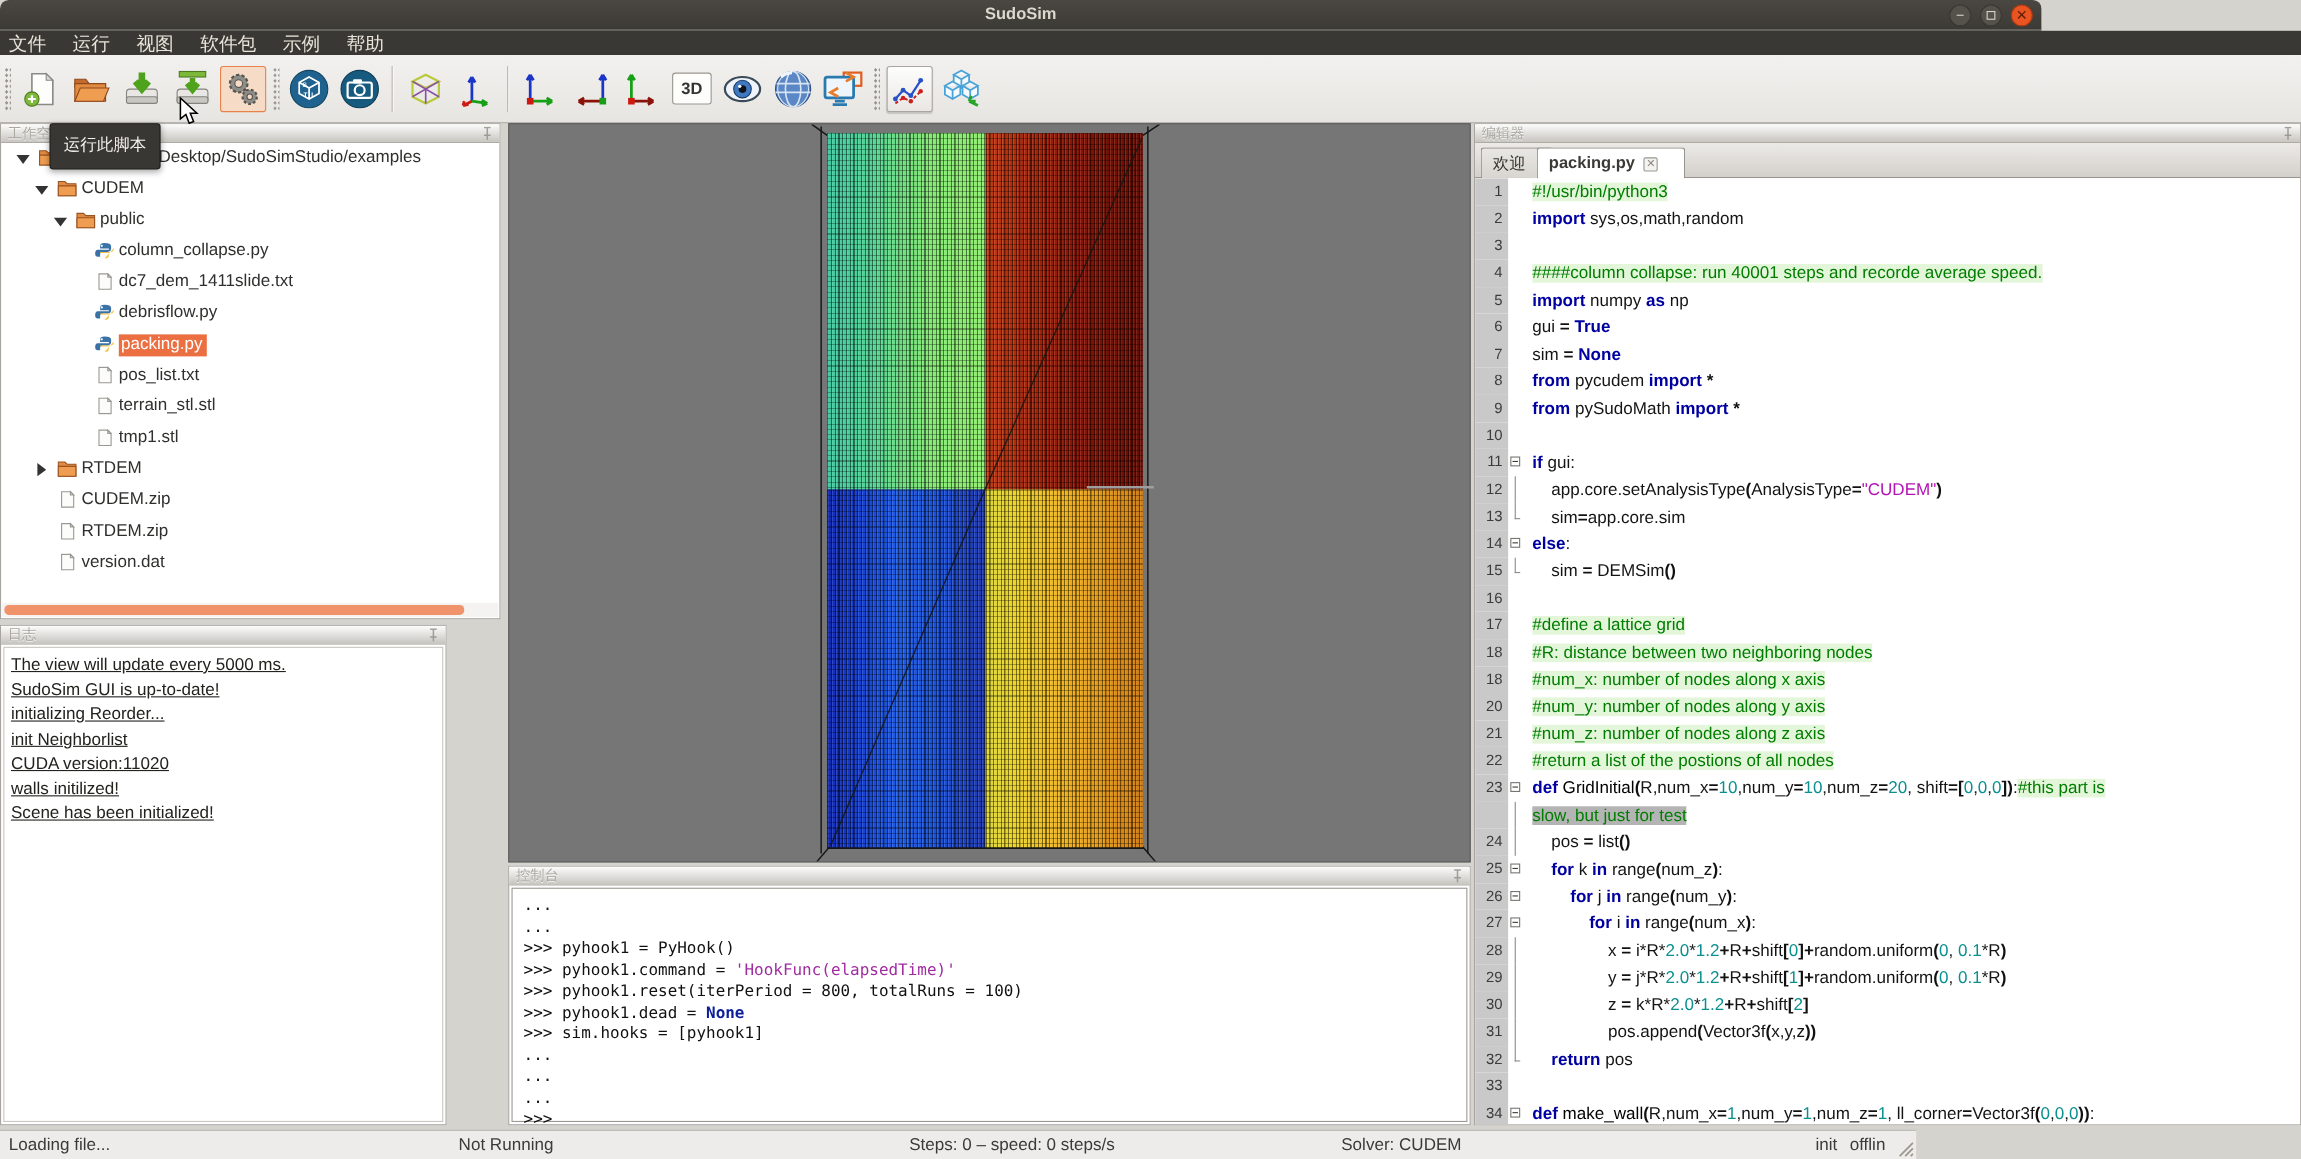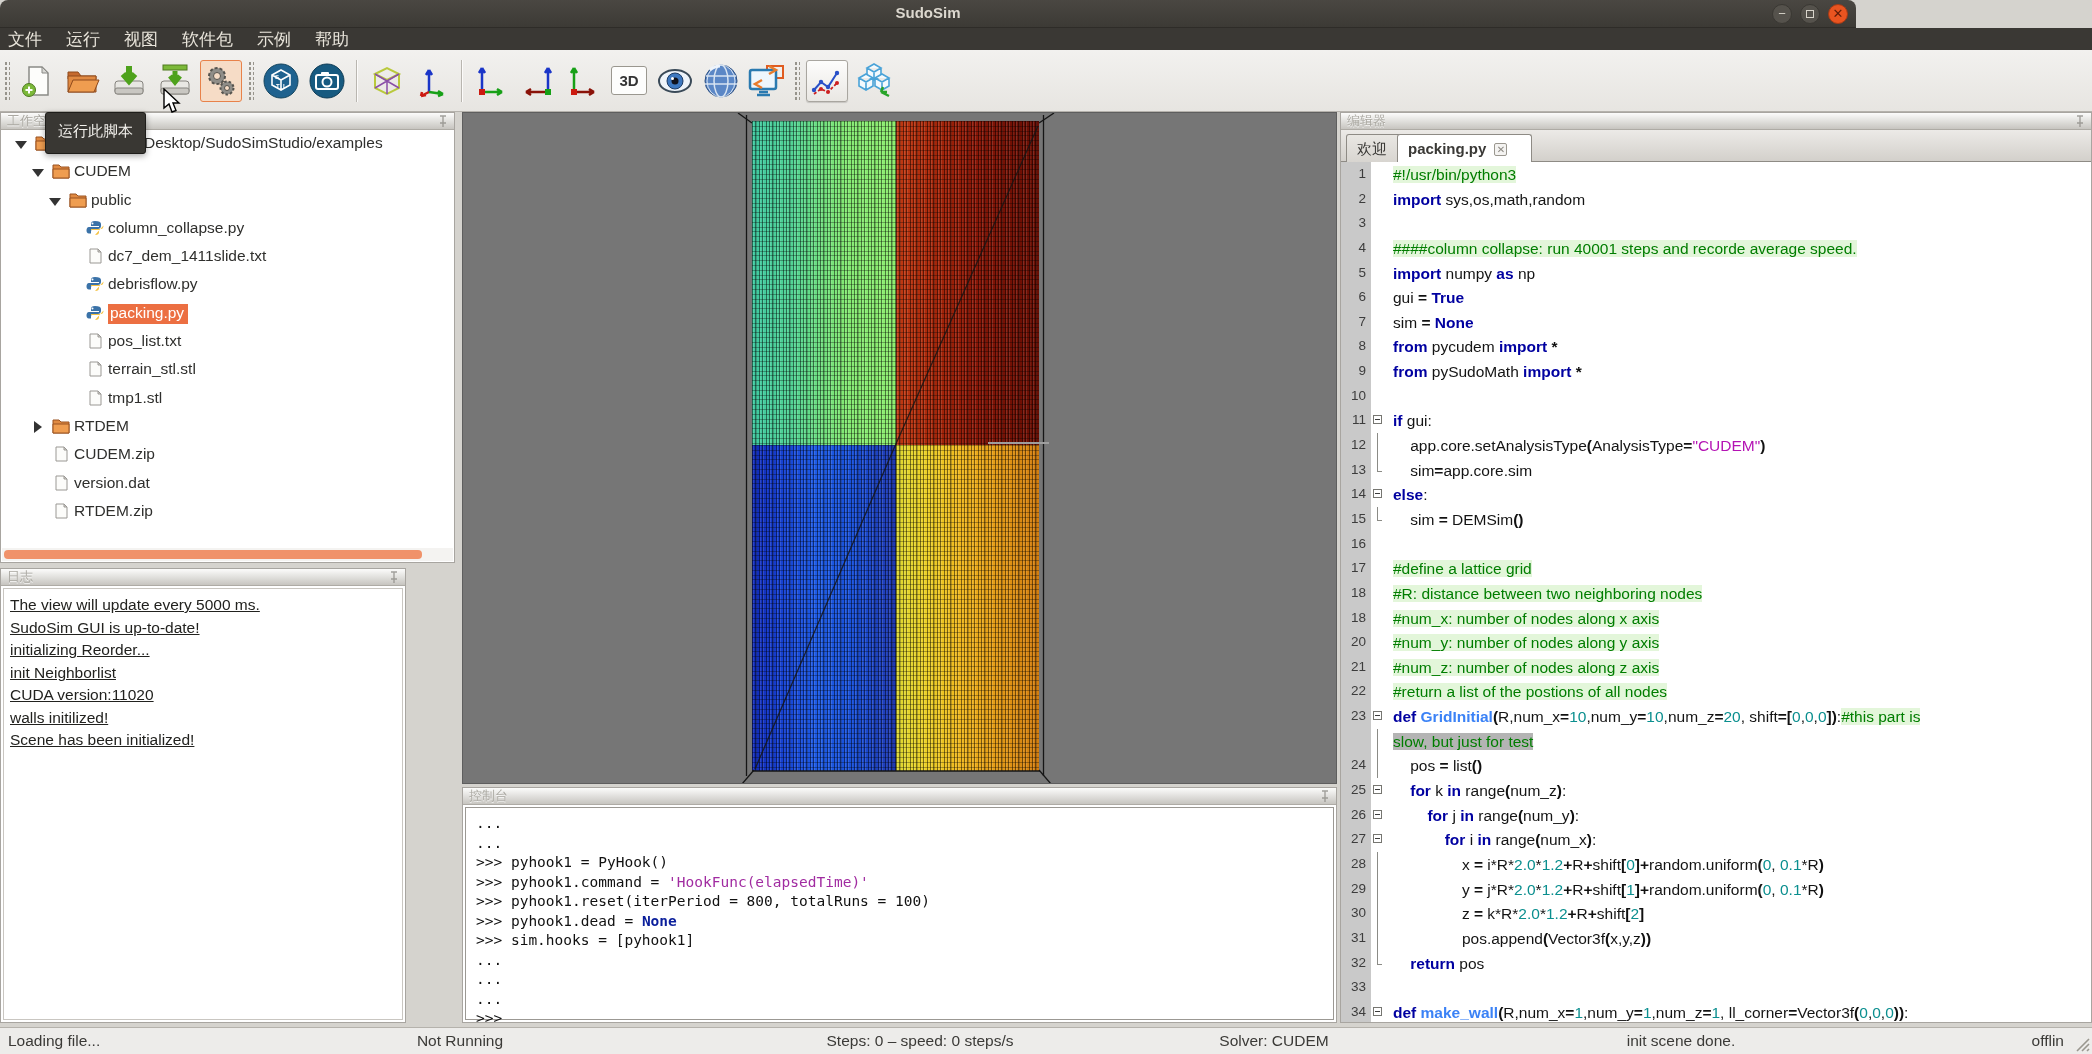--- a/index.html
+++ b/index.html
@@ -113,29 +113,29 @@
   .fold-box { position:absolute; left:2px; top:7px; width:9px; height:9px; border:1px solid #767671;
     background:#fff; }
   .fold-box::after { content:""; position:absolute; left:1px; top:3px; width:5px; height:1px; background:#3c3c3c; }
   .fold-line { position:absolute; left:6px; top:0; width:1px; height:100%; background:#8b8b86; }
   .fold-end { position:absolute; left:6px; top:0; width:1px; height:14px; background:#8b8b86; }
   .fold-end::after { content:""; position:absolute; left:0; top:13px; width:5px; height:1px; background:#8b8b86; }
   .codetext { position:absolute; left:44px; top:0; right:0; padding:2px 0 0 8px;
     font-size:15.5px; line-height:22px; }
   .codetext .p { color:#141414; }
   .codetext .k { color:#0000a0; font-weight:bold; }
-  .codetext .d { color:#3b82f6; font-weight:bold; }
+  .codetext .d { color:#000000; font-weight:normal; }
   .codetext .c { color:#007d00; background:#e3f6da; }
   .codetext .cs { color:#007d00; background:#b4b4b4; }
   .codetext .s { color:#b413b4; }
   .codetext .n { color:#0b8f8f; }
   .codetext .o { color:#111; font-weight:bold; }
 
   
-  #statusbar { position:absolute; left:0; top:1027px; width:2092px; height:27px;
+  #statusbar { position:absolute; left:0; top:1027px; width:1742px; height:27px;
     background:#edecea; border-top:1px solid #b5b2ac; font-size:15.5px; color:#3b3a37; }
   #statusbar span { position:absolute; top:4px; }
   .st-loading { left:8px; }
   .st-running { left:460px; transform:translateX(-50%); }
   .st-steps { left:920px; transform:translateX(-50%); }
   .st-solver { left:1274px; transform:translateX(-50%); }
   .st-scene { left:1681px; transform:translateX(-50%); }
   .st-offline { right:28px; }
   #grip { position:absolute; right:2px; top:6px; }
 
@@ -414,28 +414,28 @@
             <path d="M4 1 h8 l3 3 v11 h-11 z" fill="#fcfcfa" stroke="#9a9894"></path>
             <path d="M12 1 l3 3 h-3 z" fill="#d8d6d2" stroke="#9a9894"></path>
           </svg>
           <span class="lbl" style="left: 72px;">CUDEM.zip</span>
         </div>
         <div class="trow">
           <svg class="ticon" viewBox="0 0 18 16" style="left: 50px;">
             <path d="M4 1 h8 l3 3 v11 h-11 z" fill="#fcfcfa" stroke="#9a9894"></path>
             <path d="M12 1 l3 3 h-3 z" fill="#d8d6d2" stroke="#9a9894"></path>
           </svg>
+          <span class="lbl" style="left: 72px;">RTDEM.zip</span>
+        </div>
+        <div class="trow">
+          <svg class="ticon" viewBox="0 0 18 16" style="left: 50px;">
+            <path d="M4 1 h8 l3 3 v11 h-11 z" fill="#fcfcfa" stroke="#9a9894"></path>
+            <path d="M12 1 l3 3 h-3 z" fill="#d8d6d2" stroke="#9a9894"></path>
+          </svg>
           <span class="lbl" style="left: 72px;">version.dat</span>
-        </div>
-        <div class="trow">
-          <svg class="ticon" viewBox="0 0 18 16" style="left: 50px;">
-            <path d="M4 1 h8 l3 3 v11 h-11 z" fill="#fcfcfa" stroke="#9a9894"></path>
-            <path d="M12 1 l3 3 h-3 z" fill="#d8d6d2" stroke="#9a9894"></path>
-          </svg>
-          <span class="lbl" style="left: 72px;">RTDEM.zip</span>
         </div>
       </div>
     <div class="hscroll">
         <div class="hthumb"></div>
       </div>
   </div>
 
   <div class="panel" style="left:0; top:568px; width:406px; height:455px;">
     <div class="panel-header">
       <span>日志</span>

